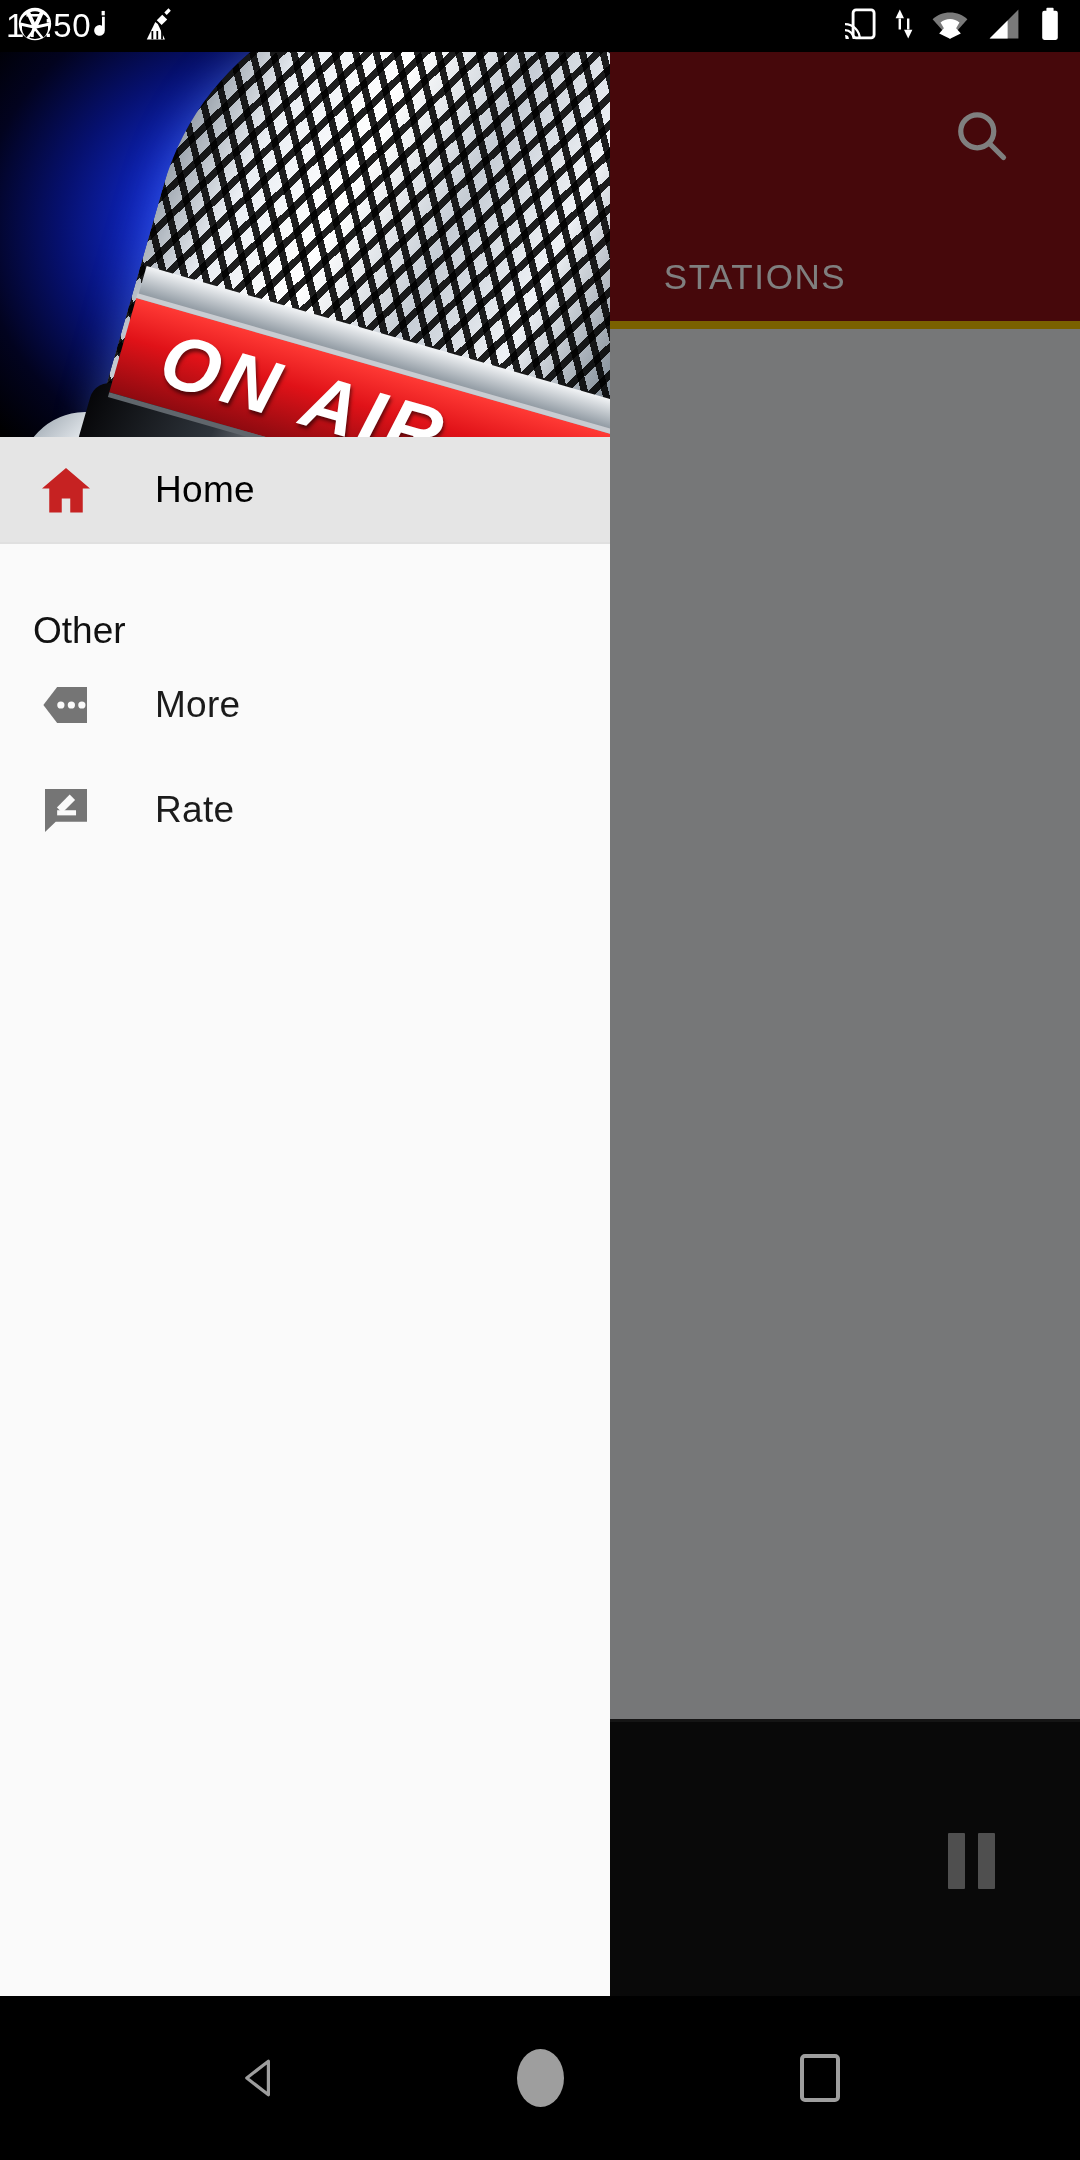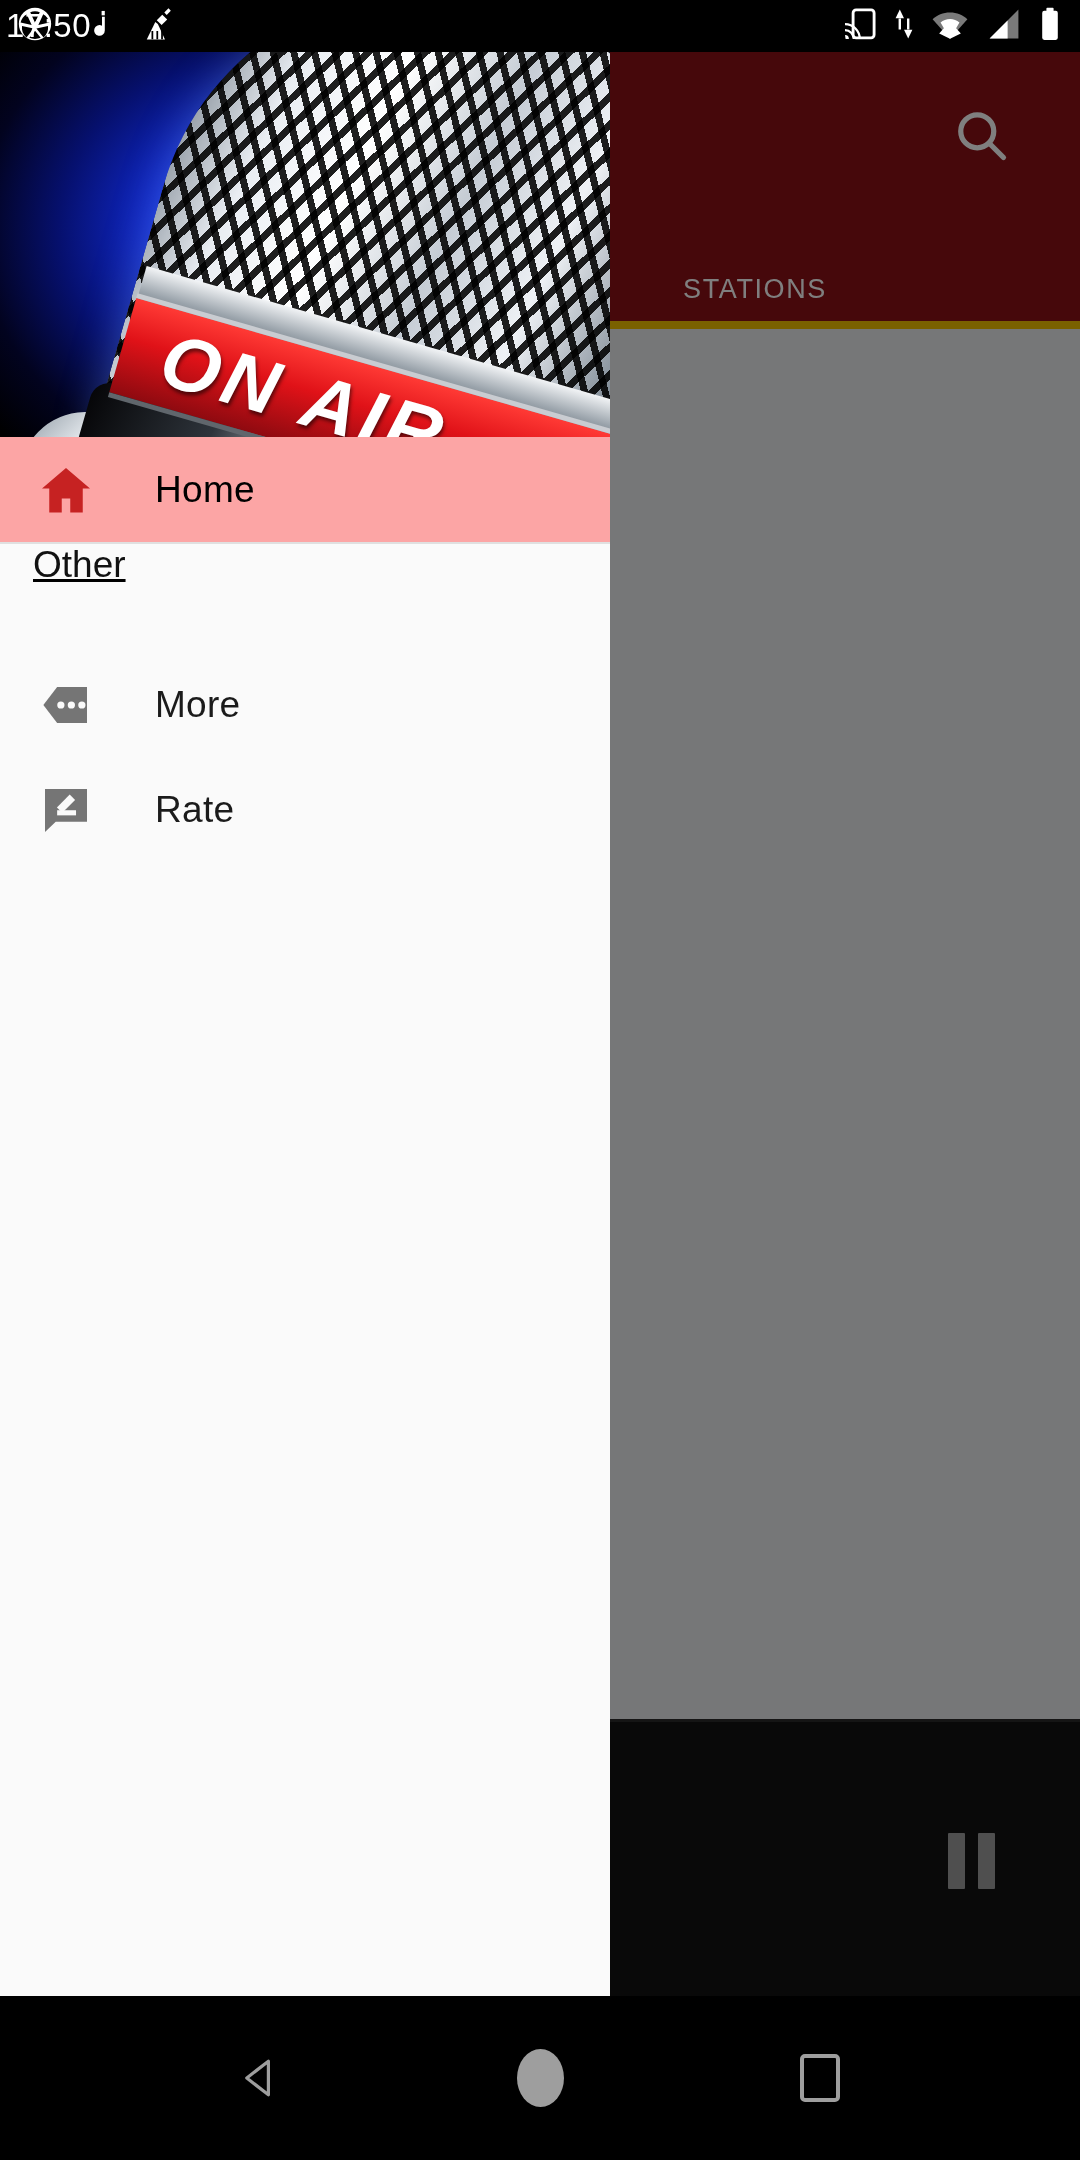--- a/index.html
+++ b/index.html
@@ -17,22 +17,22 @@
   .sb-clock { font-size:33px; font-weight:400; letter-spacing:.5px; color:#fff;
               line-height:52px; margin-left:6px; }
 
   
   .app { position:absolute; left:0; top:52px; width:1080px; height:1944px; background:#3a3a3a; }
 
   .toolbar { position:absolute; left:0; top:0; width:1080px; height:165px; background:#8c1116; }
   .toolbar-search { position:absolute; right:60px; top:44px; width:78px; height:78px;
                     display:flex; align-items:center; justify-content:center; }
   .tabbar { position:absolute; left:0; top:165px; width:1080px; height:112px; background:#8c1116; }
-  .tab { position:absolute; top:16px; height:112px; display:flex; align-items:center;
-         justify-content:center; color:#ffffff; font-size:27px; letter-spacing:1.6px; font-weight:500; }
+  .tab { position:absolute; top:4px; height:112px; display:flex; align-items:center;
+         justify-content:center; color:#ffffff; font-size:35px; letter-spacing:1.6px; font-weight:500; }
   .tab-stations { left:430px; width:650px; }
   .tab-indicator { position:absolute; left:430px; top:104px; width:650px; height:8px; background:#f4c300; }
 
   .content-area { position:absolute; left:0; top:277px; width:1080px; height:1390px; background:#eceff1; }
 
   .player { position:absolute; left:0; top:1667px; width:1080px; height:277px; background:#121212;
             border-top:3px solid #2a2a2a; }
   .player-btn { position:absolute; right:66px; top:96px; width:86px; height:86px;
                 display:flex; align-items:center; justify-content:center; gap:13px; }
   .pause-bar { width:17px; height:56px; background:#9e9e9e; border-radius:1px; }
@@ -73,28 +73,28 @@
   .mic-stem { position:absolute; left:60px; top:400px; width:560px; height:180px;
               transform:rotate(16deg);
               background:linear-gradient(100deg,#050507 0%,#2e343b 22%,#f2f5f8 46%,#b8c0c8 58%,#2b3036 78%,#05060a 100%);
               border-radius:20px; }
   .mic-clampL { position:absolute; left:20px; top:360px; width:130px; height:130px;
               transform:rotate(16deg); border-radius:50%;
               background:linear-gradient(120deg,#8e99a3,#e8ecf0 35%,#343a41 75%,#0b0d10); }
 
   .drawer-list { position:absolute; left:0; top:385px; width:610px; }
   .nav-item { position:relative; width:610px; height:105px; display:flex; align-items:center; }
-  .nav-item.selected { background:#fca5a5; }
+  .nav-item.selected { background:#e5e5e5; }
   .nav-icon { position:absolute; left:30px; width:72px; height:72px;
               display:flex; align-items:center; justify-content:center; }
   .nav-label { position:absolute; left:155px; font-size:37px; color:#1b1b1b; letter-spacing:.3px; }
   .nav-label.selected-label { color:#000; }
 
   .divider { width:610px; height:2px; background:#e0e0e0; }
-  .section-head { width:533px; height:108px; display:flex; align-items:flex-start;text-decoration:underline; }
+  .section-head { width:533px; height:108px; display:flex; align-items:flex-end; }
   .section-head span { margin-left:33px; font-size:37px; color:#111; }
 
   .nav-item.small { height:105px; }
 </style>
 </head>
 <body>
 
 <div id="screen">
 
   <div class="app">

